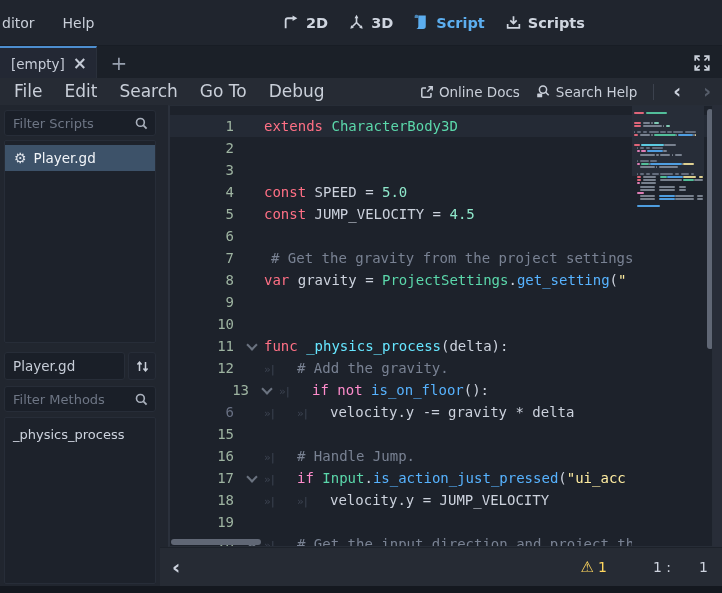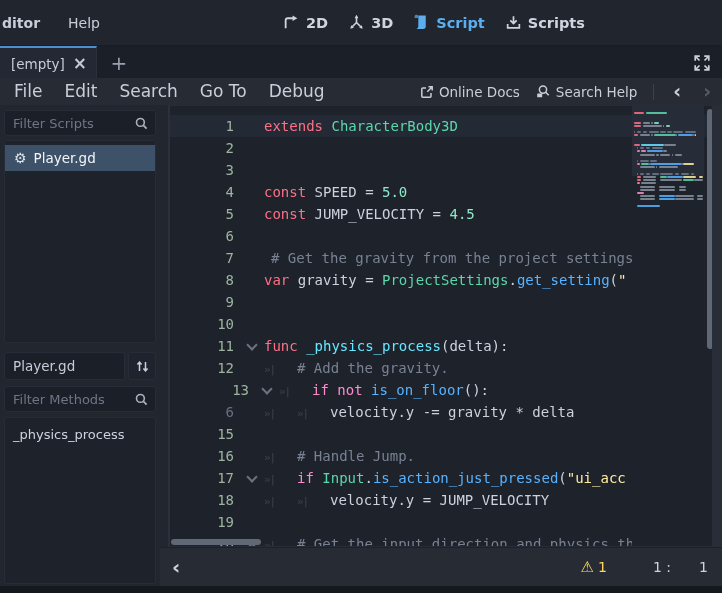--- a/index.html
+++ b/index.html
@@ -11,21 +11,21 @@
     color:#ccd2dd;
     font-size:14px;
   }
   svg { display:block; }
 
   
   .topbar { position:absolute; left:0; top:0; width:722px; height:45px;
             background:#20252e; display:flex; align-items:center; }
   .menu-left { display:flex; align-items:center; gap:4px; height:100%; }
   .top-menu-item { padding:4px 12px; color:#c9cfd9; cursor:default; }
-  .top-menu-item:first-child { padding-left:2px;font-weight:bold; }
+  .top-menu-item:first-child { padding-left:2px; }
   .modes { position:absolute; left:283px; top:0; height:45px;
            display:flex; align-items:center; gap:20px; }
   .mode { display:flex; align-items:center; gap:6px; font-weight:bold;
           font-size:14.5px; color:#cfd5df; }
   .mode.active { color:#5caeef; }
   .mode .micon { width:17px; height:17px; }
 
   
   .tabbar { position:absolute; left:0; top:45px; width:722px; height:33px;
             background:#1b2028; border-top:1px solid #181d25; }
@@ -349,21 +349,21 @@
           <span class="lnum" style="color: rgb(158, 180, 161);">18</span>
           <span class="code-text"><span class="tabmark">»|</span><span class="tabmark">»|</span><span style="color: rgb(204, 210, 221); margin-top: 11px;">velocity.y = JUMP_VELOCITY</span></span>
         </div>
         <div class="code-row" style="top: 405px;">
           <span class="lnum" style="color: rgb(158, 180, 161);">19</span>
           <span class="code-text"></span>
         </div>
         <div class="code-row" style="top: 427px;">
           <span class="lnum" style="color: rgb(158, 180, 161);">20</span>
           <span class="fold"></span>
-          <span class="code-text"><span class="tabmark">»|</span><span style="color: rgb(121, 130, 147);"># Get the input direction and physics th</span></span>
+          <span class="code-text"><span class="tabmark">»|</span><span style="color: rgb(121, 130, 147);"># Get the input direction and project th</span></span>
         </div>
       </div>
     <div id="minimap">
       <div class="mm-viewport"></div>
     <div class="mm-seg" style="left: 2px; top: 6px; width: 10.15px; background: rgb(255, 112, 133); opacity: 0.85;"></div>
         <div class="mm-seg" style="left: 13.6px; top: 6px; width: 21.75px; background: rgb(91, 216, 171); opacity: 0.85;"></div>
         <div class="mm-seg" style="left: 2px; top: 15.6px; width: 7.25px; background: rgb(255, 112, 133); opacity: 0.85;"></div>
         <div class="mm-seg" style="left: 10.7px; top: 15.6px; width: 7.25px; background: rgb(135, 144, 159); opacity: 0.85;"></div>
         <div class="mm-seg" style="left: 19.4px; top: 15.6px; width: 1.45px; background: rgb(135, 144, 159); opacity: 0.85;"></div>
         <div class="mm-seg" style="left: 22.3px; top: 15.6px; width: 4.35px; background: rgb(143, 232, 203); opacity: 0.85;"></div>

